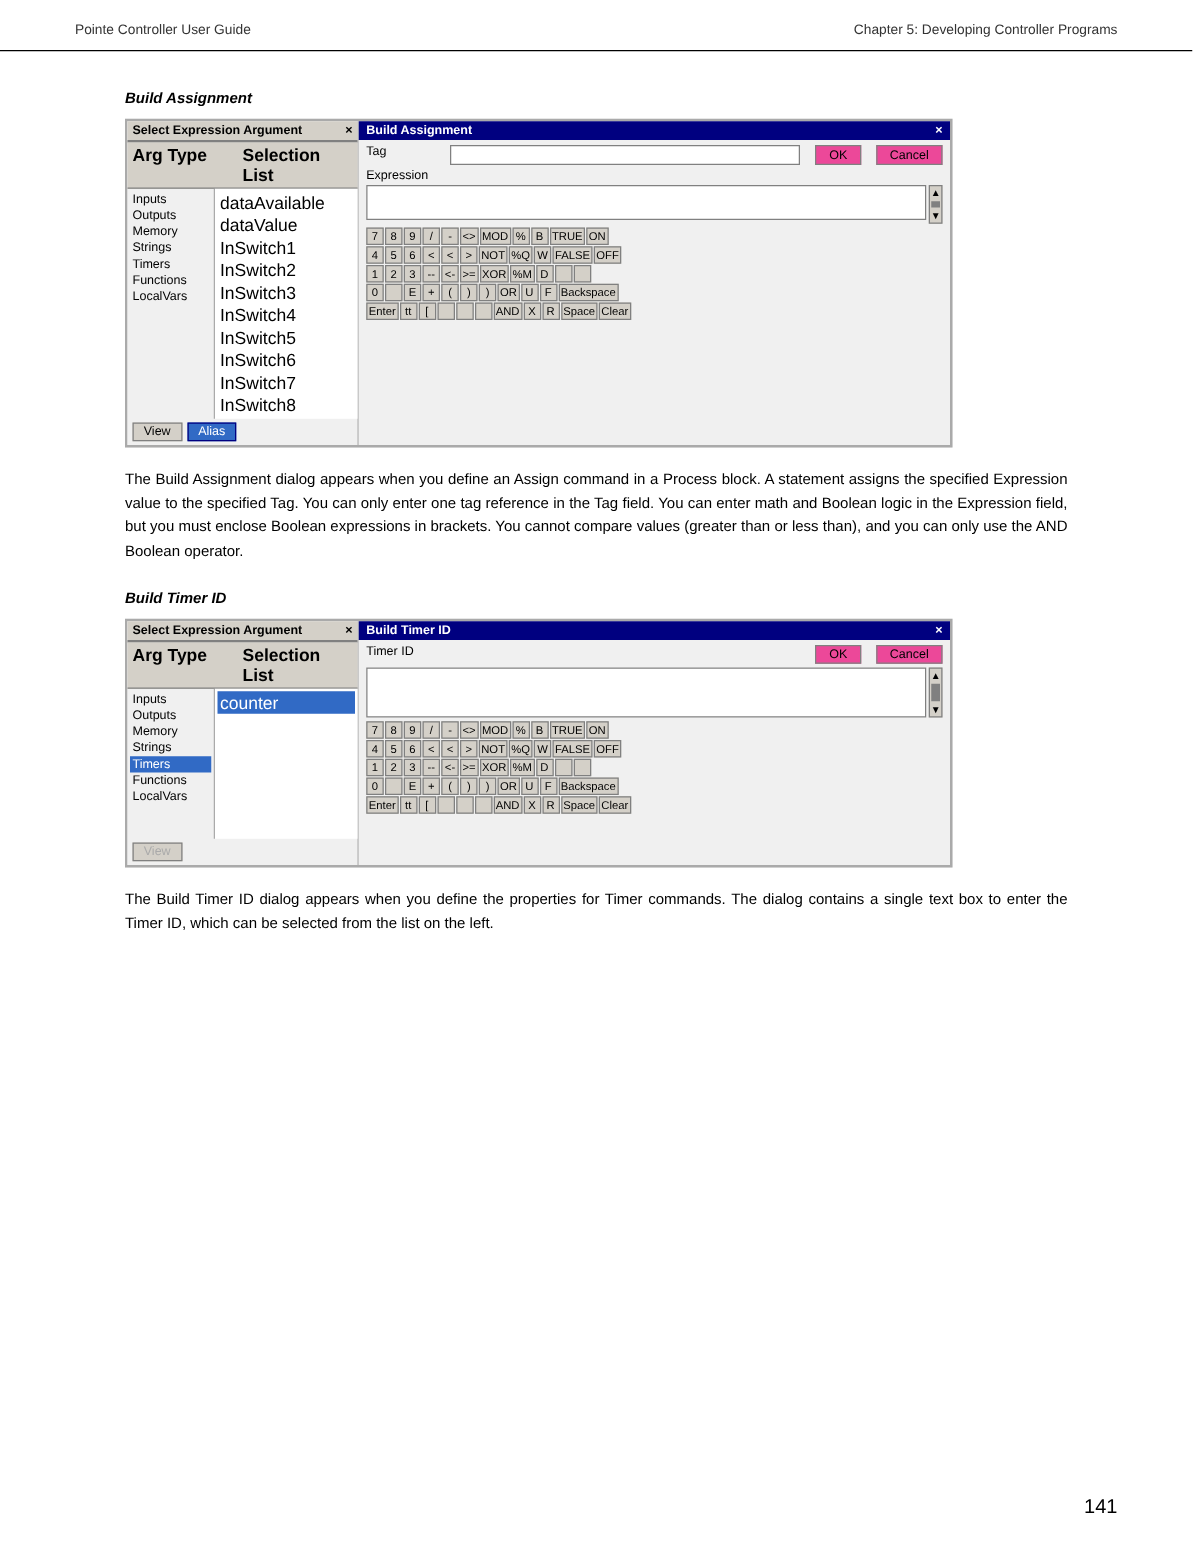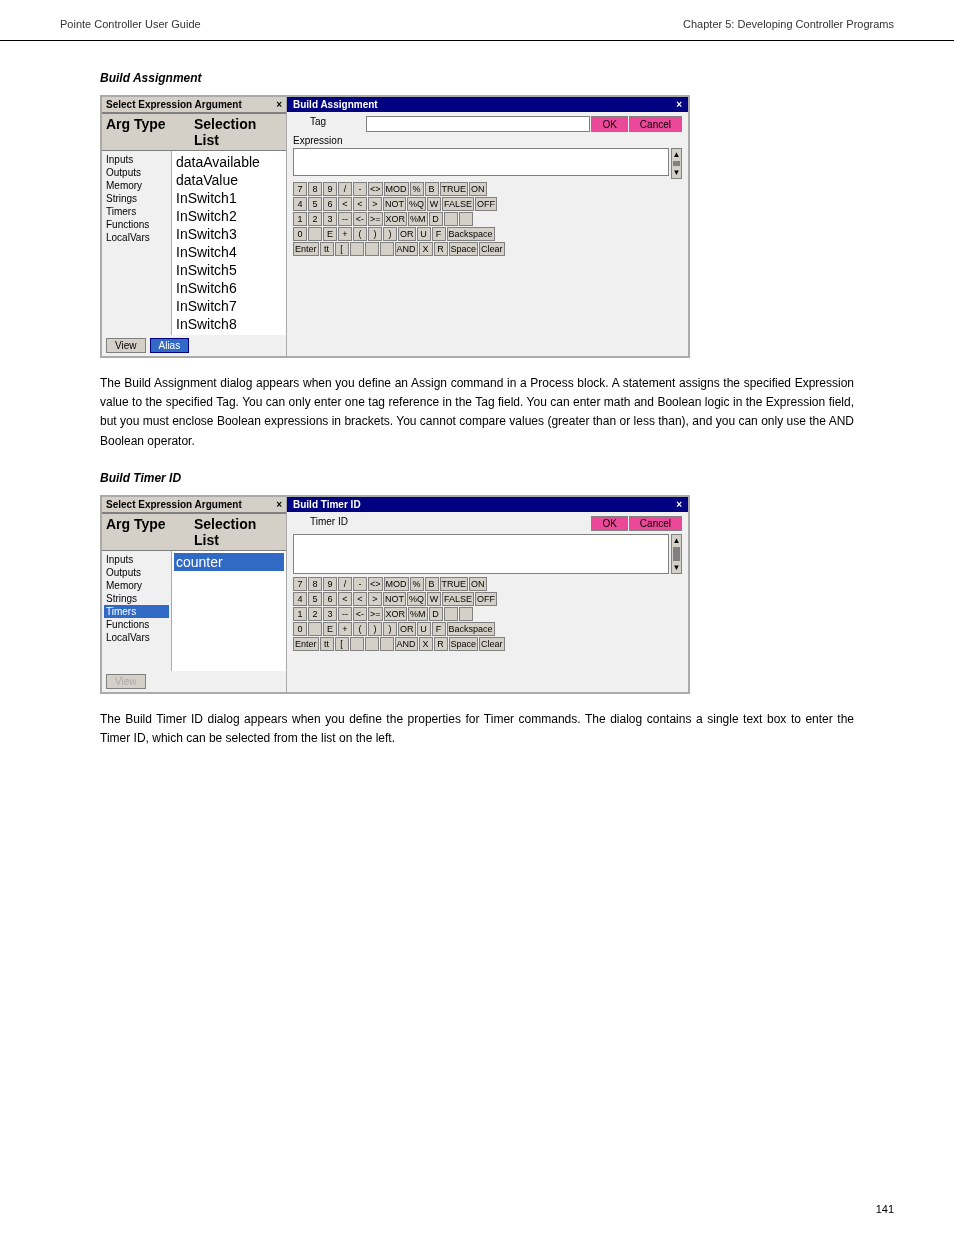--- a/index.html
+++ b/index.html
@@ -181,23 +181,22 @@
       flex: 1;
       height: 16px;
       border: 1px solid #808080;
       background: #fff;
       font-size: 10px;
     }
 
     .ok-cancel-row {
       display: flex;
       justify-content: flex-end;
-      gap: 1px;
+      gap: 12px;
       margin-bottom: 3px;
-      margin-left: 17px;
     }
 
     .ok-btn, .cancel-btn {
       background: #ec4899;
       border: 1px solid #808080;
       padding: 1px 10px;
       font-size: 10px;
       cursor: pointer;
     }
 
@@ -228,32 +227,32 @@
     }
 
     .highlight-green {
       color: #000000;
     }
 
     .page-footer {
       position: absolute;
       bottom: 20px;
       right: 60px;
-      font-size: 11px;
+      font-size: 16px;
     }
 
     .dialog-wrapper {
       display: flex;
       margin-bottom: 16px;
     }
 
     .full-dialog {
       display: flex;
       border: 2px solid #aaa;
-      width: 590px;
+      width: 662px;
       background: #f0f0f0;
     }
 
     
     .scrollbar-v {
       width: 12px;
       background: #d4d0c8;
       border-left: 1px solid #808080;
       display: flex;
       flex-direction: column;

